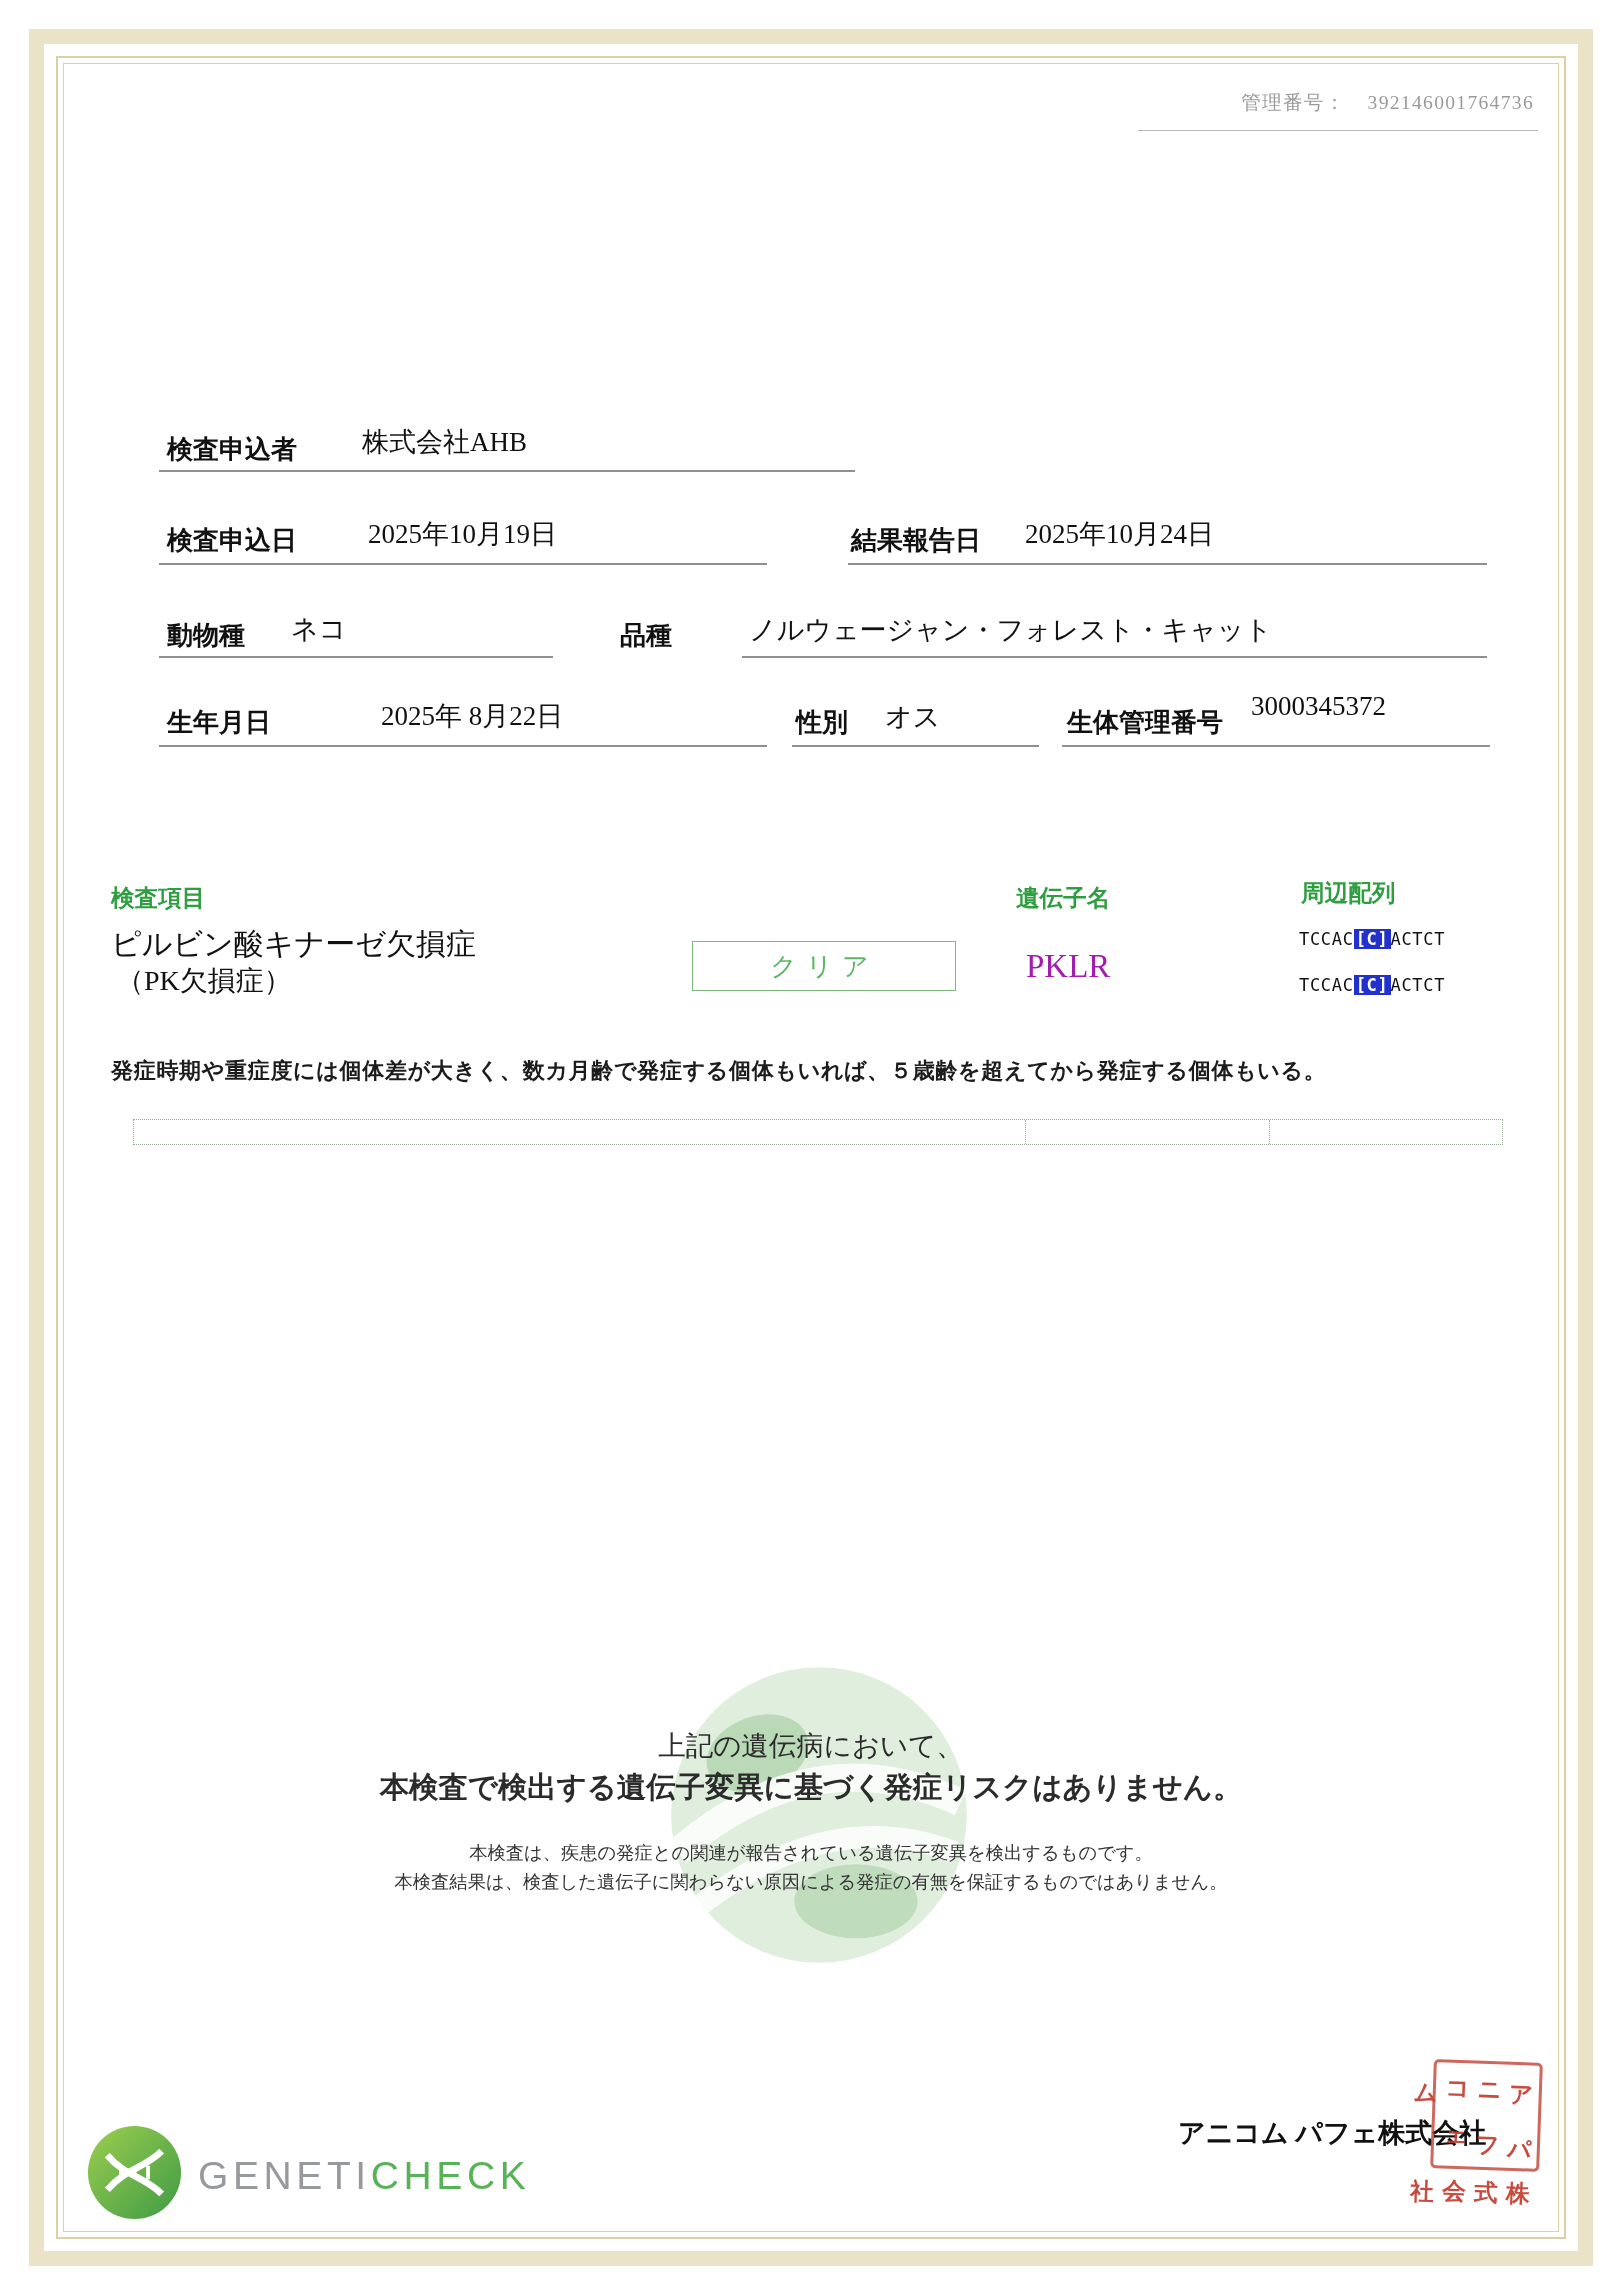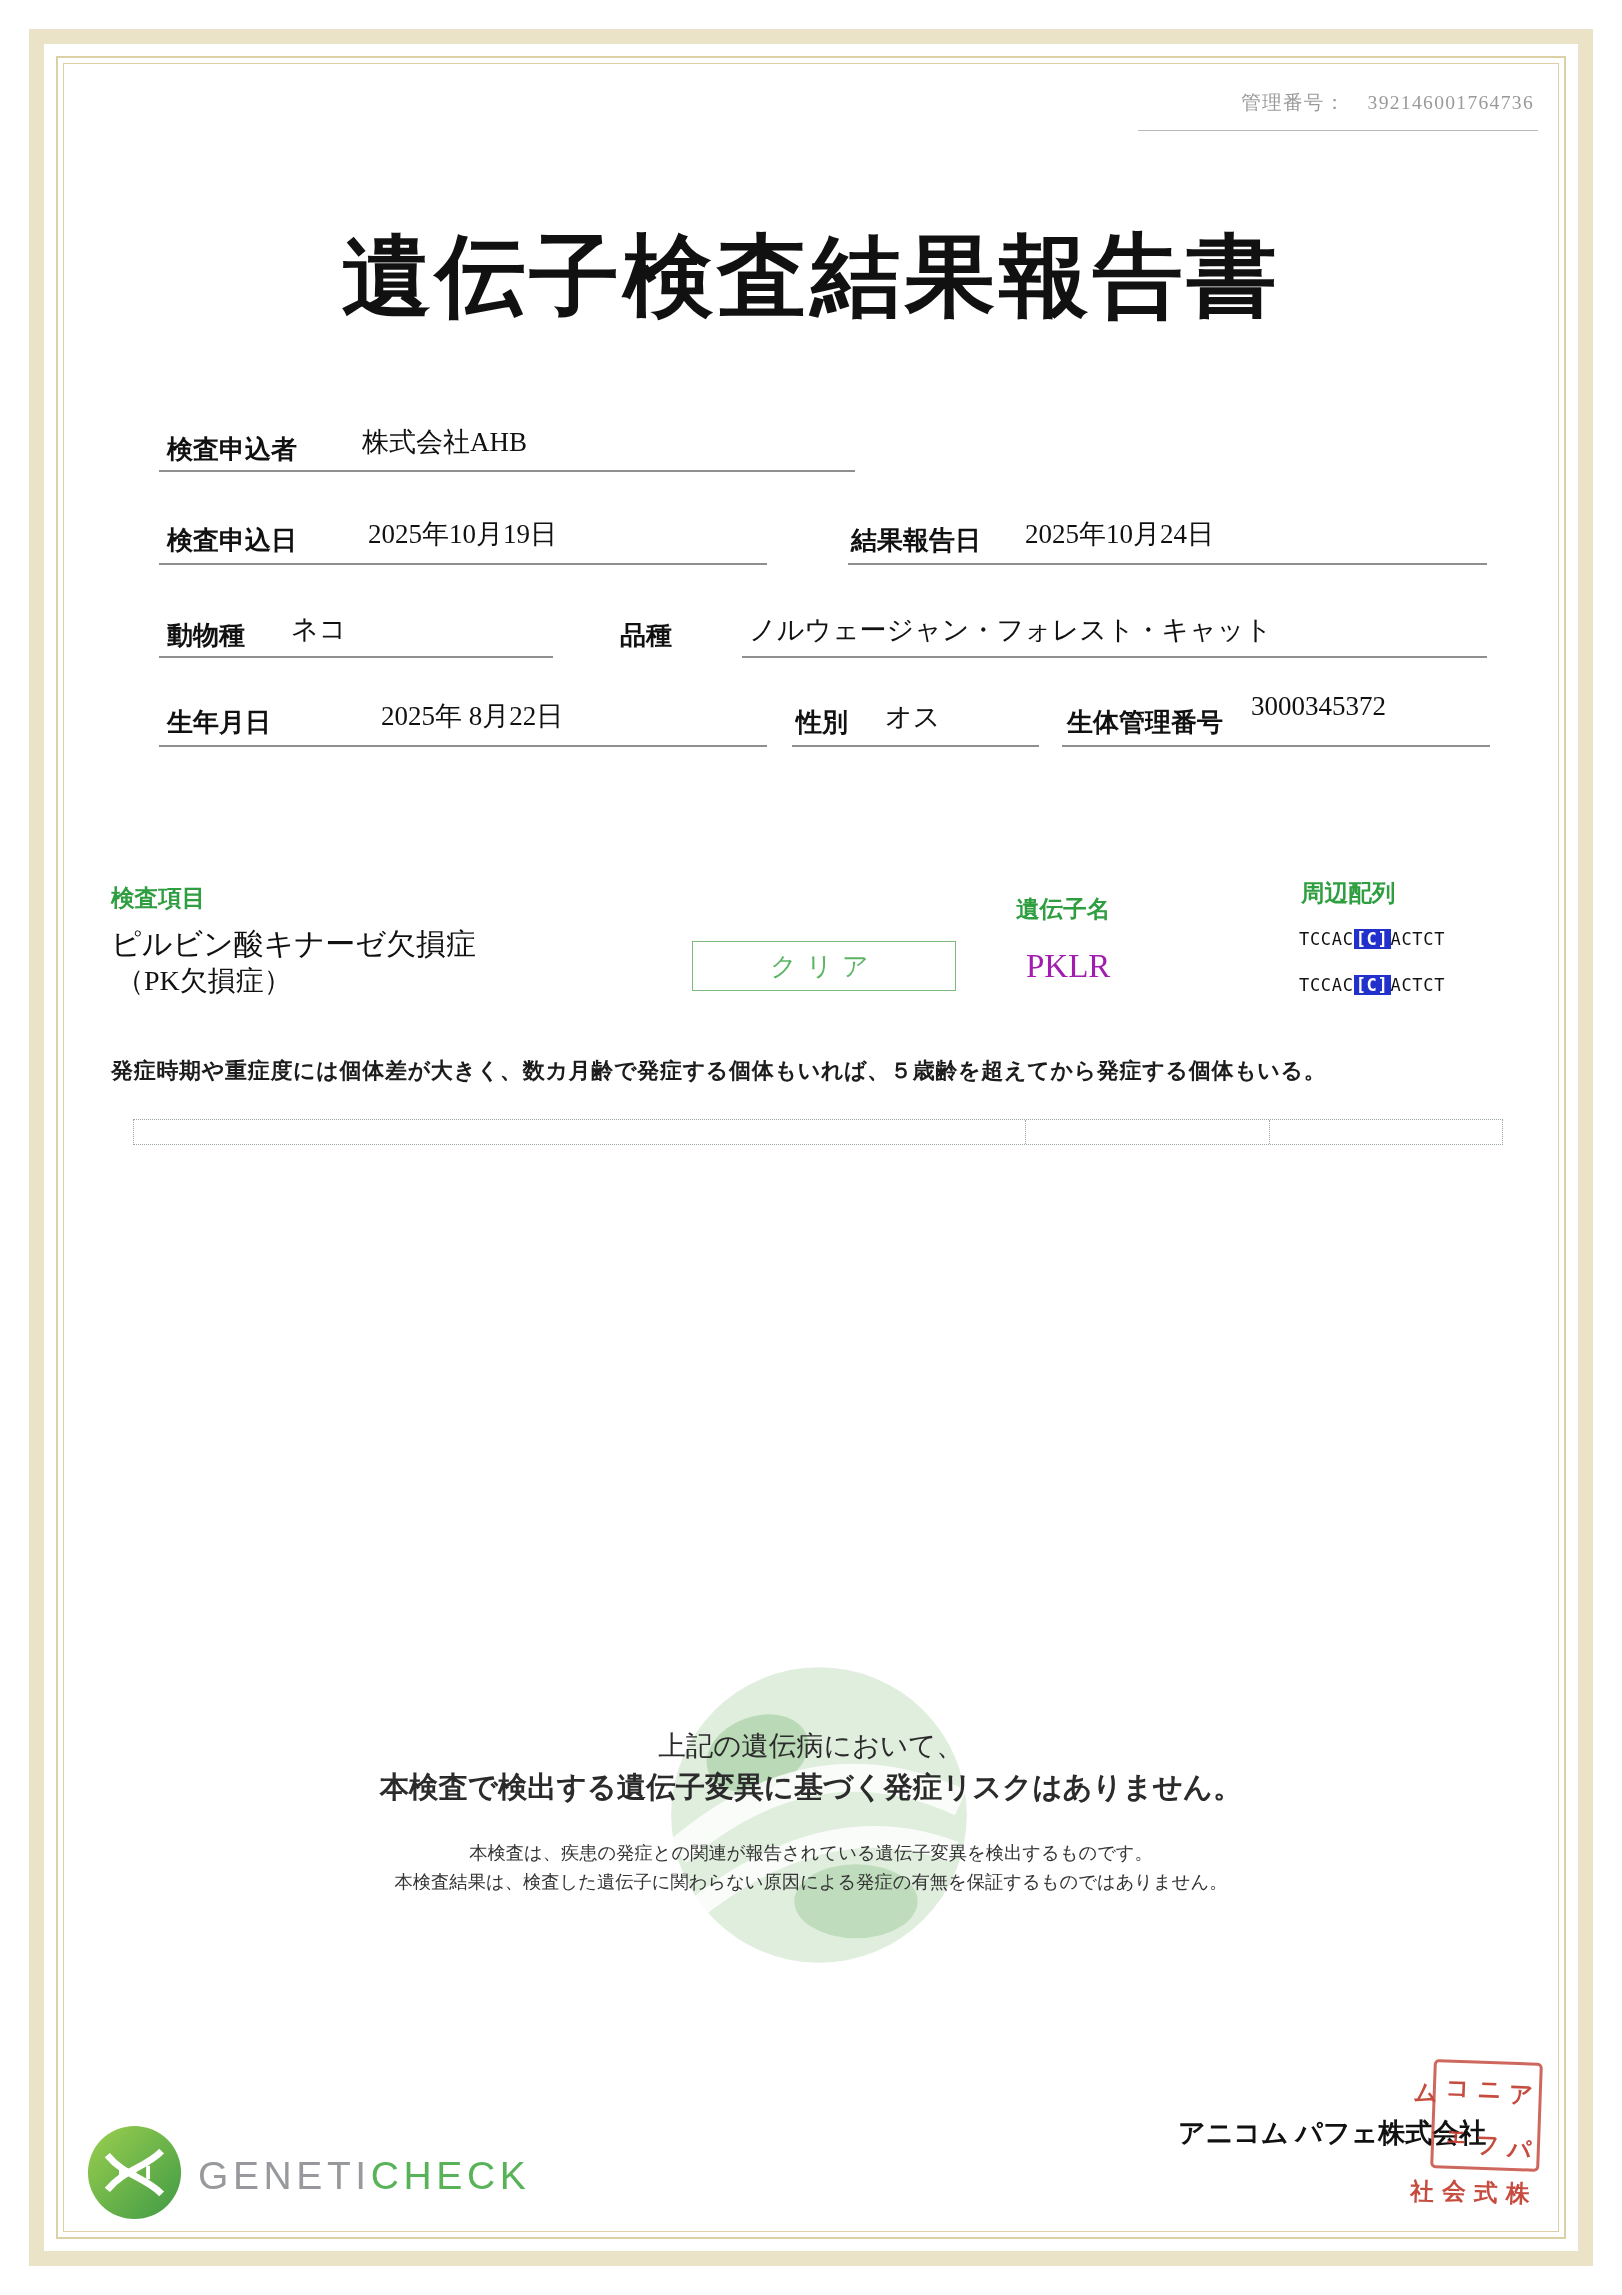--- a/index.html
+++ b/index.html
@@ -72,21 +72,20 @@
   <div class="frame-band"></div>
   <div class="frame-line-outer"></div>
   <div class="frame-line-inner"></div>
 
   <div class="abs mgmt serif" style="right:88px;top:89px;width:458px;text-align:right;">
     <span>管理番号：</span>
     <span style="margin-left:15.7px;">392146001764736</span>
   </div>
   <div class="abs rule-light" style="right:84px;top:130px;width:400px;"></div>
 
-  <div class="abs doc-title serif" style="left:0;top:216px;">遺伝子検査結果報告書</div>
 
   <div class="abs field-label" style="left:167px;top:432px;">検査申込者</div>
   <div class="abs field-value" style="left:362px;top:424px;">株式会社AHB</div>
   <div class="abs rule" style="left:159px;top:470px;width:696px;"></div>
 
   <div class="abs field-label" style="left:167px;top:523px;">検査申込日</div>
   <div class="abs field-value" style="left:368px;top:516px;">2025年10月19日</div>
   <div class="abs rule" style="left:159px;top:563px;width:608px;"></div>
   <div class="abs field-label" style="left:851px;top:523px;">結果報告日</div>
   <div class="abs field-value" style="left:1025px;top:516px;">2025年10月24日</div>
@@ -103,21 +102,21 @@
   <div class="abs field-value" style="left:381px;top:698px;">2025年 8月22日</div>
   <div class="abs rule" style="left:159px;top:745px;width:608px;"></div>
   <div class="abs field-label" style="left:796px;top:705px;">性別</div>
   <div class="abs field-value" style="left:885px;top:699px;">オス</div>
   <div class="abs rule" style="left:792px;top:745px;width:247px;"></div>
   <div class="abs field-label" style="left:1067px;top:705px;">生体管理番号</div>
   <div class="abs field-value" style="left:1251px;top:691px;">3000345372</div>
   <div class="abs rule" style="left:1062px;top:745px;width:428px;"></div>
 
   <div class="abs sec-header" style="left:111px;top:882px;">検査項目</div>
-  <div class="abs sec-header" style="left:1016px;top:882px;margin-top:11px;">遺伝子名</div>
+  <div class="abs sec-header" style="left:1016px;top:882px;">遺伝子名</div>
   <div class="abs sec-header" style="left:1301px;top:877px;">周辺配列</div>
 
   <div class="abs disease" style="left:111px;top:924px;">ピルビン酸キナーゼ欠損症</div>
   <div class="abs disease2" style="left:116px;top:962px;">（PK欠損症）</div>
 
   <div class="abs result-box" style="left:692px;top:941px;">
     <span class="result-text">クリア</span>
   </div>
 
   <div class="abs gene" style="left:1026px;top:948px;">PKLR</div>

